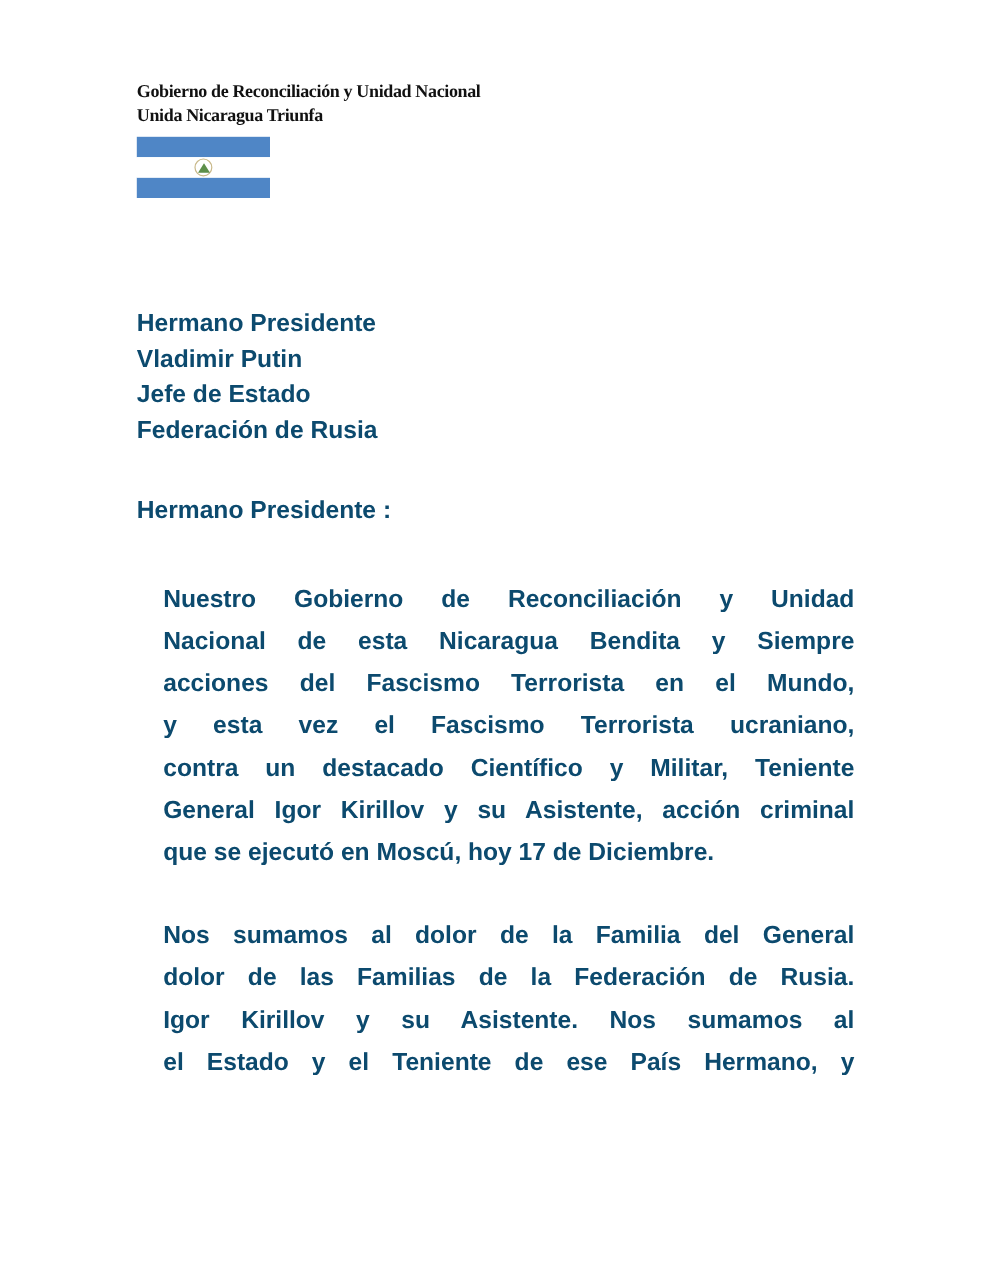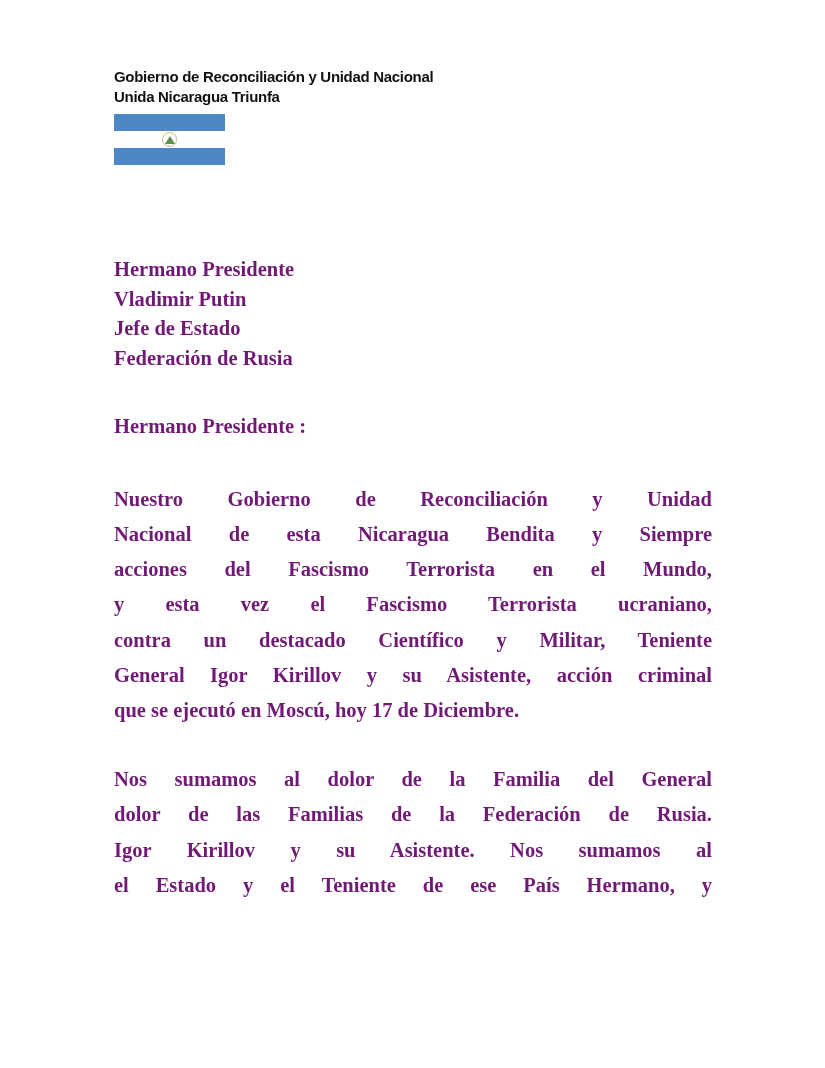--- a/index.html
+++ b/index.html
@@ -1,28 +1,28 @@
 <!DOCTYPE html>
 <html><head>
 <meta charset="utf-8">
 <style>
   html, body { margin: 0; padding: 0; background: #ffffff; }
   body { width: 825px; height: 1068px; position: relative; overflow: hidden; color: #111111; }
-  .header { position: absolute; left: 114px; top: 67px; font-family: Liberation Sans, sans-serif; font-weight: bold; font-size: 15px; line-height: 20px; letter-spacing: -0.3px; color: #111; }
+  .header { position: absolute; left: 114px; top: 67px; font-family: Liberation Serif, serif; font-weight: bold; font-size: 15px; line-height: 20px; letter-spacing: -0.3px; color: #111; }
   .header div { white-space: nowrap; }
   .flag { position: absolute; left: 114px; top: 114px; width: 111px; height: 51px; }
   .flag .stripe { height: 17px; }
   .flag .blue { background: #4f86c6; }
   .flag .white { background: #ffffff; position: relative; }
   .emblem { position: absolute; left: 48px; top: 1px; width: 15px; height: 15px; border-radius: 50%; border: 1px solid #c9b98a; box-sizing: border-box; }
   .emblem .tri { position: absolute; left: 2px; top: 3px; width: 0; height: 0; border-left: 5px solid transparent; border-right: 5px solid transparent; border-bottom: 8px solid #5d8f4a; }
-  .letter { position: absolute; left: 114px; top: 255px; width: 598px; font-family: Liberation Serif, serif; font-weight: bold; font-size: 20.5px; color: #701a75; }
+  .letter { position: absolute; left: 114px; top: 255px; width: 598px; font-family: Liberation Sans, sans-serif; font-weight: bold; font-size: 20.5px; color: #0c4a6e; }
   .addr div { line-height: 29.7px; white-space: nowrap; }
   .greeting { margin-top: 37px; line-height: 30px; white-space: nowrap; }
-  .para { margin-top: 41px; line-height: 35.2px; text-align: justify; }
+  .para { margin-top: 41px; line-height: 35.2px; text-align: justify; margin-left: 22px; }
   .para .ln { display: block; text-align: justify; text-align-last: justify; white-space: nowrap; overflow: visible; }
   .para .ln.last { text-align-last: left; }
   .para2 { margin-top: 34px; }
 </style>
 </head>
 <body>
 
 <div class="header">
   <div>Gobierno de Reconciliación y Unidad Nacional</div>
   <div>Unida Nicaragua Triunfa</div>

